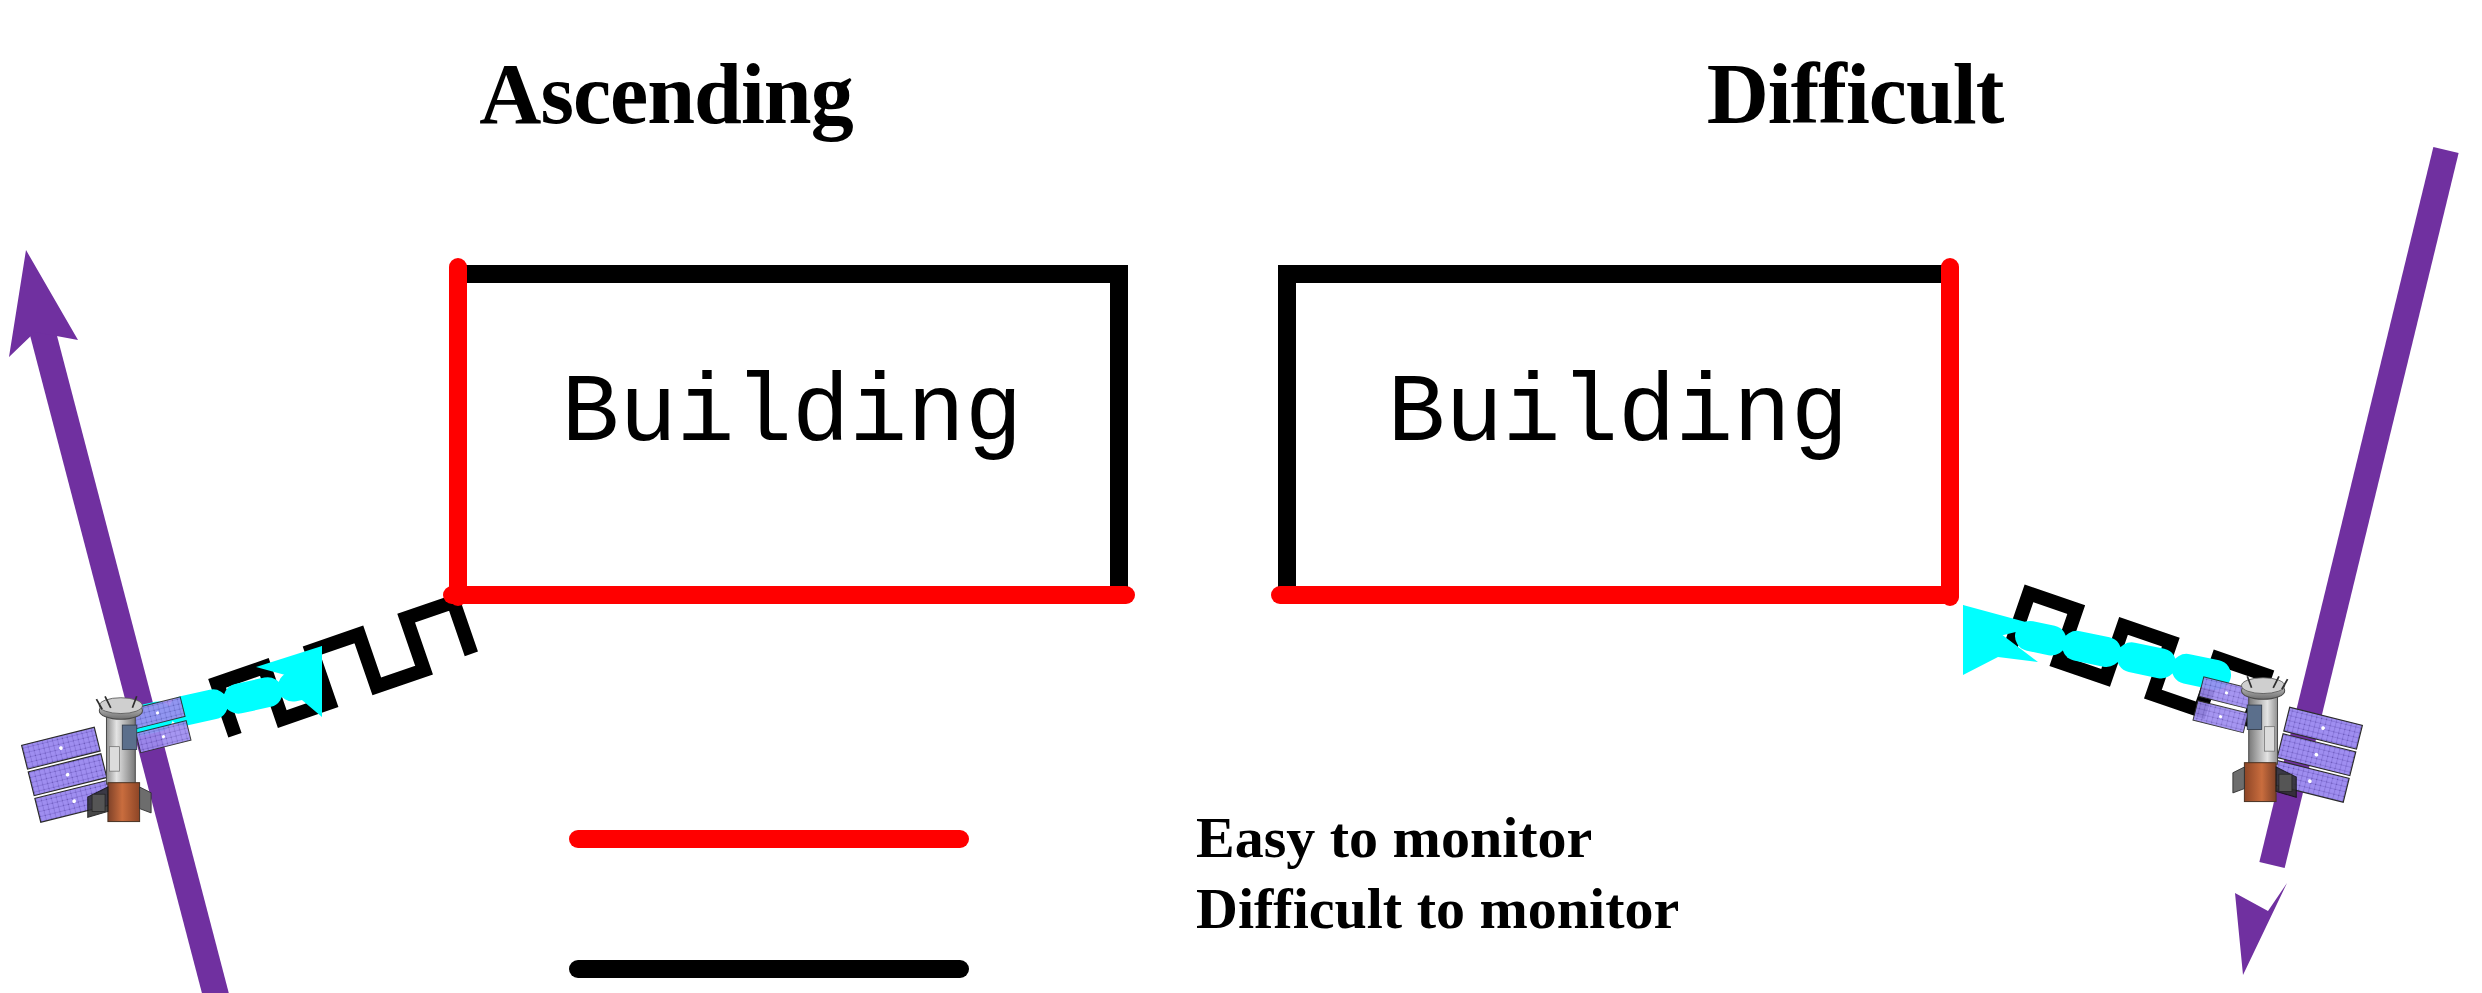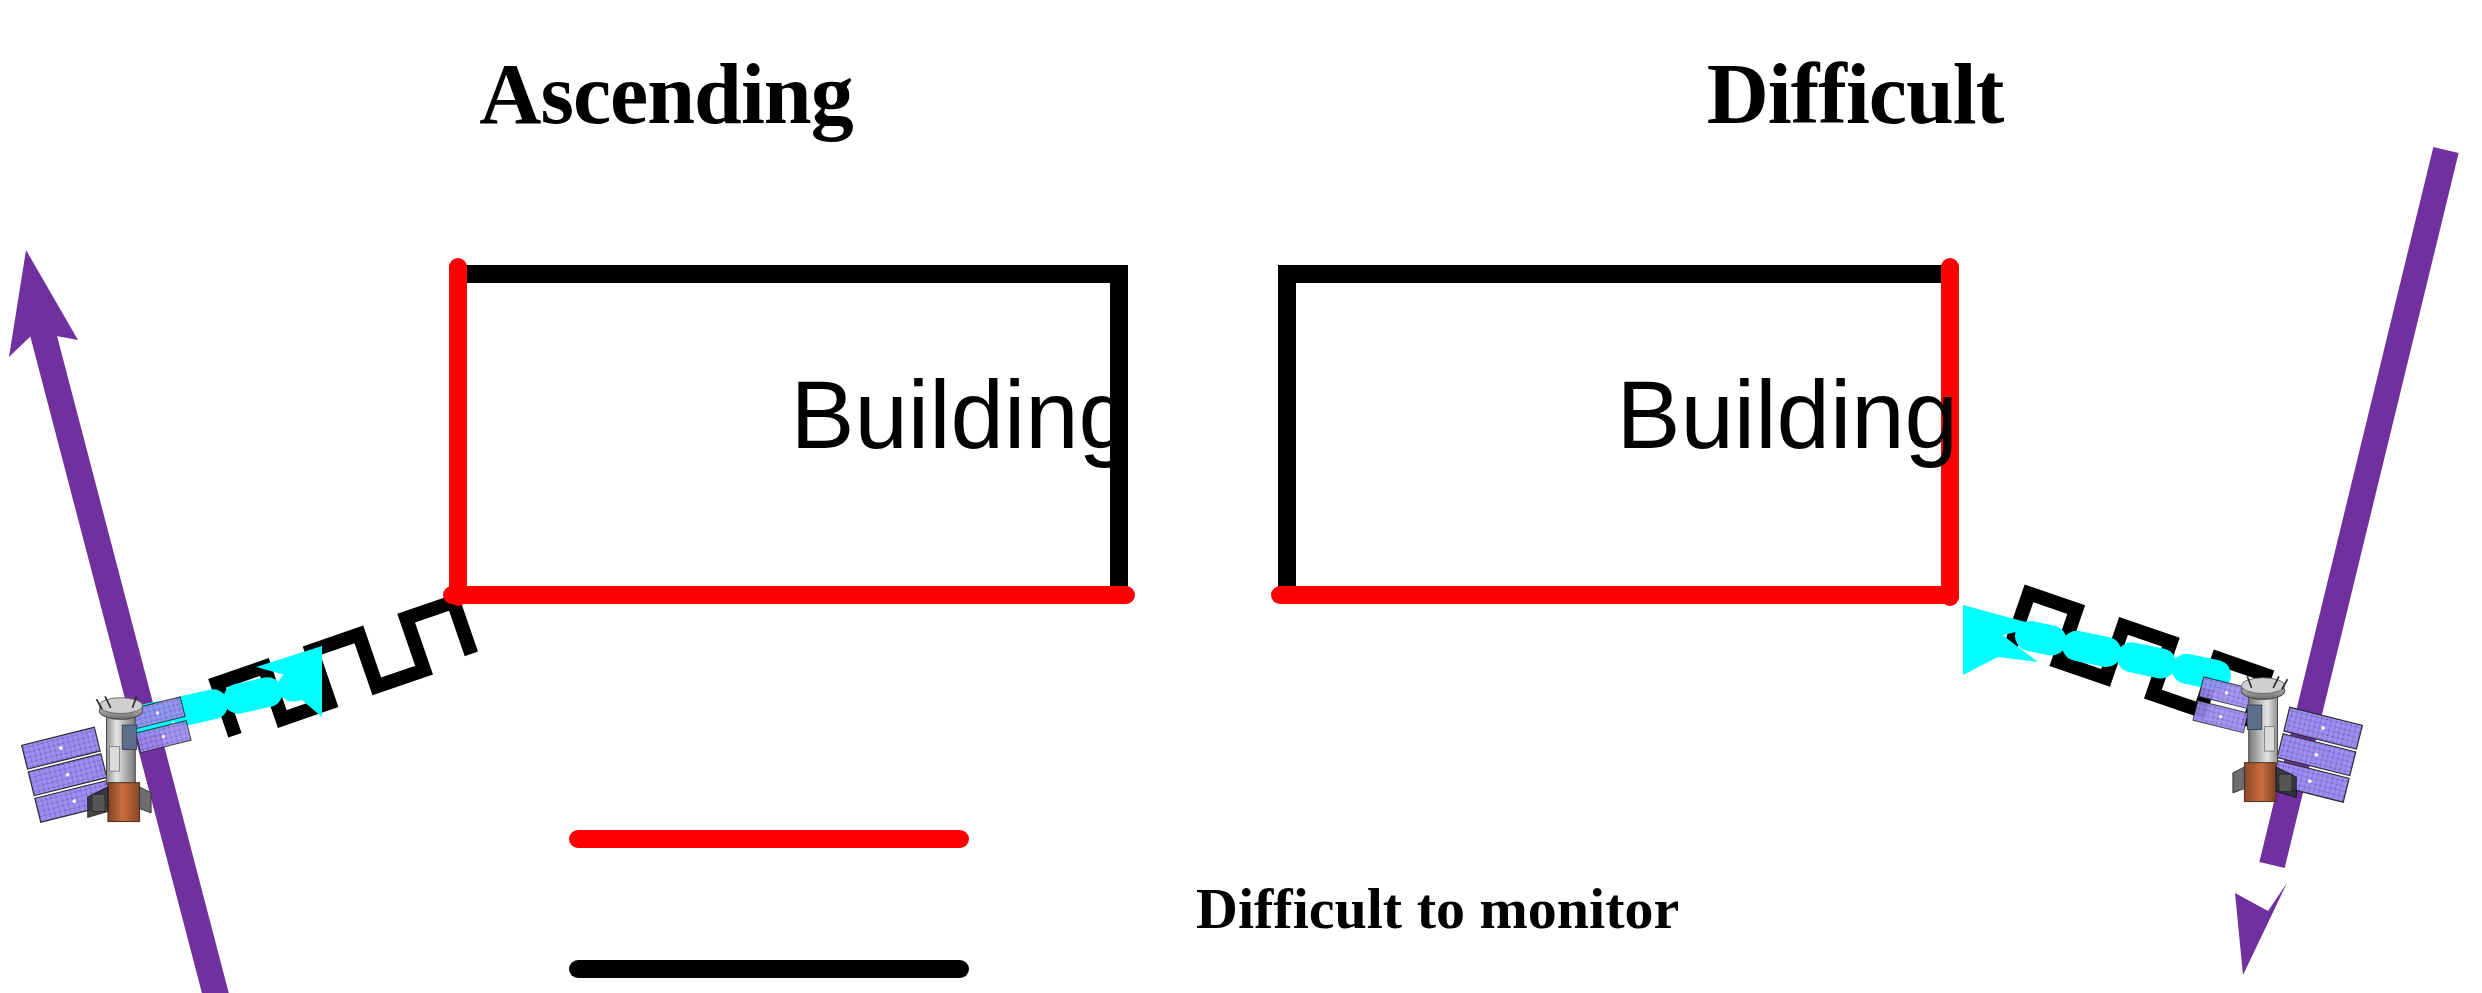--- a/index.html
+++ b/index.html
@@ -34,27 +34,27 @@
     line-height: 1;
     color: #000000;
     white-space: nowrap;
     letter-spacing: -1px;
   }
   #title-ascending  { left: 386px;  top: 6px;  width: 560px; text-align: center; }
   #title-descending { left: 1555px; top: 6px; width: 600px; text-align: center; }
 
   .building-label {
     position: absolute;
-    font-family: Liberation Sans, sans-serif;
+    font-family: Liberation Mono, monospace;
     font-weight: normal;
     font-size: 96px;
     line-height: 1;
     color: #000000;
     white-space: nowrap;
-    text-align: right;
+    text-align: center;
   }
   #building-label-left  { left: 452px;  top: 322px; width: 680px; }
   #building-label-right { left: 1278px; top: 322px; width: 680px; }
 
   .legend-label {
     position: absolute;
     font-family: "Liberation Serif", "DejaVu Serif", serif;
     font-weight: bold;
     font-size: 58px;
     line-height: 1;
@@ -203,16 +203,17 @@
   </svg>
 
   <div class="panel-title" id="title-ascending">Ascending</div>
 
   <div class="panel-title" id="title-descending">Difficult</div>
 
   <div class="building-label" id="building-label-left">Building</div>
 
   <div class="building-label" id="building-label-right">Building</div>
 
+  <div class="legend-label" id="legend-label-easy">Easy to monitor</div>
 
   <div class="legend-label" id="legend-label-difficult">Difficult to monitor</div>
 
 </div>
 
 </body></html>

